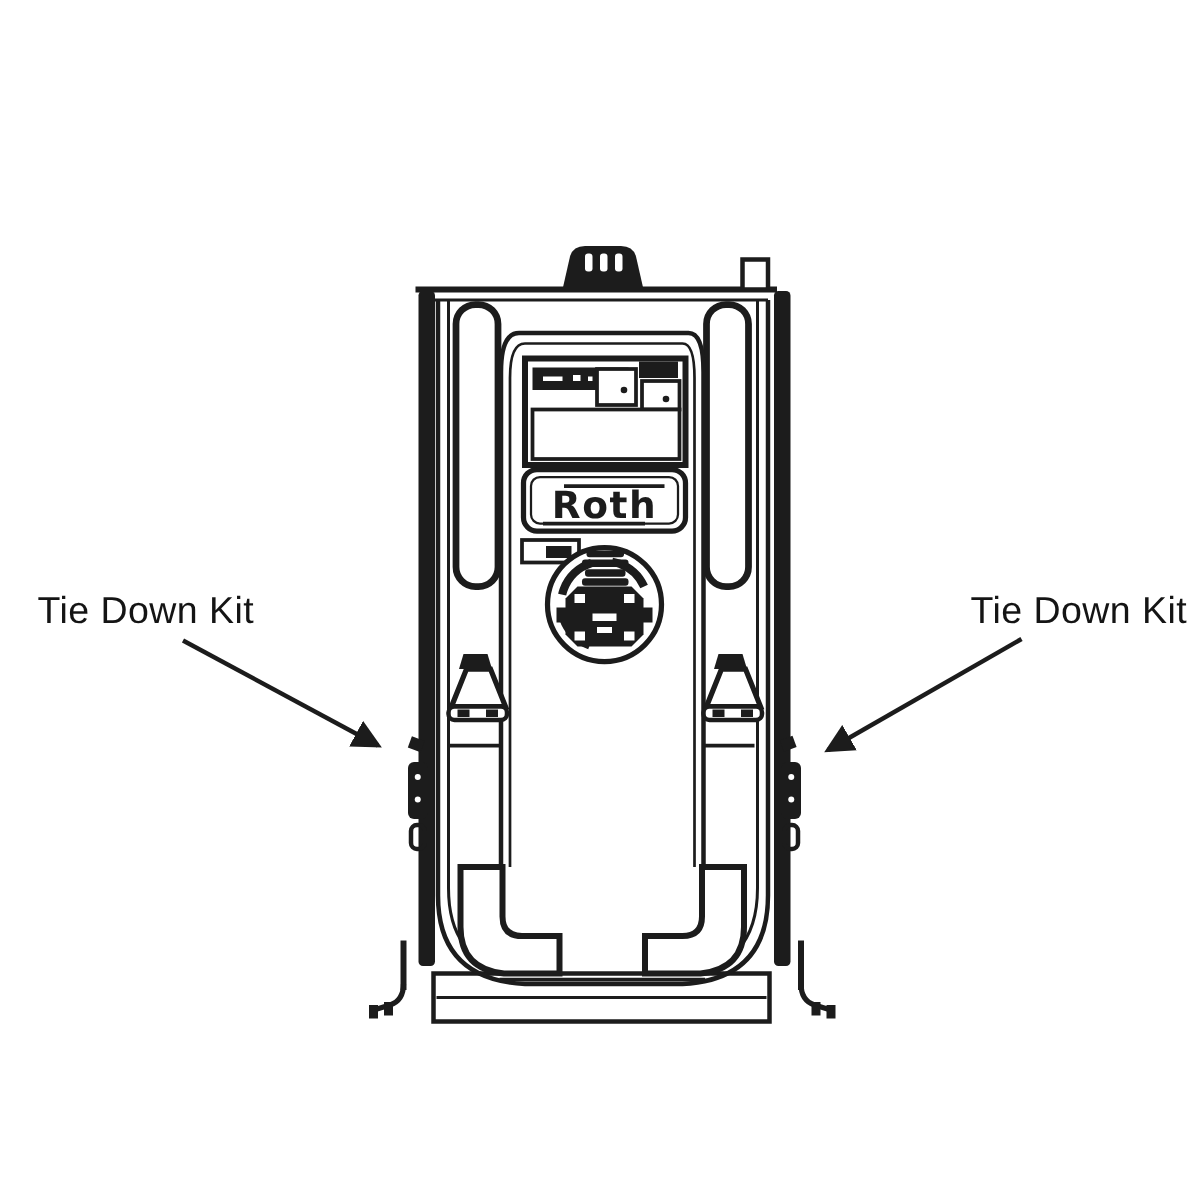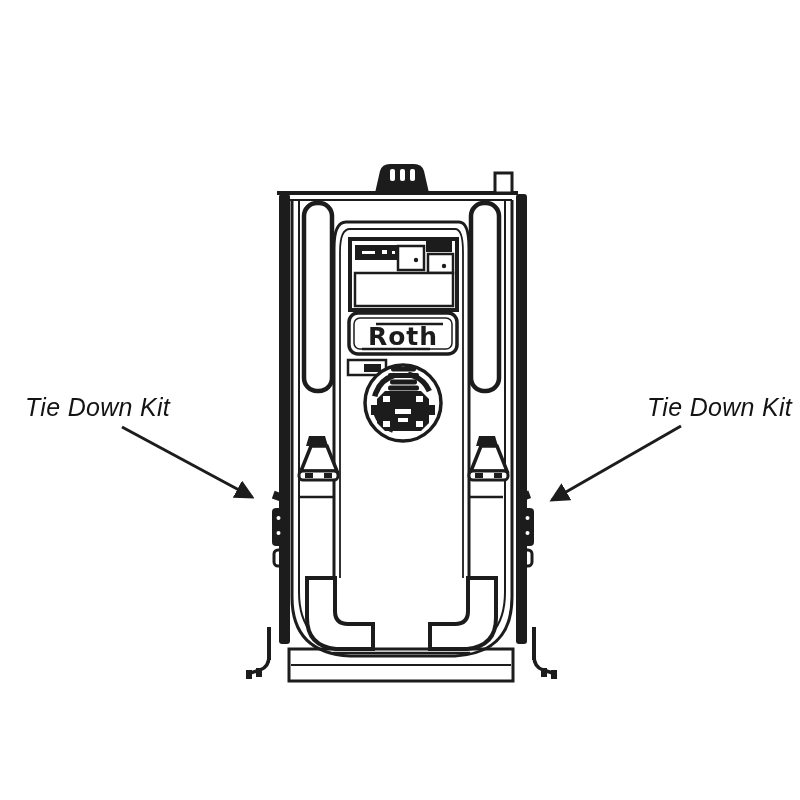--- a/index.html
+++ b/index.html
@@ -9,21 +9,20 @@
     background: #ffffff;
     font-family: "Liberation Sans", sans-serif;
     overflow: hidden;
   }
   .callout {
     position: absolute;
     font-size: 25px;
     color: #141414;
     letter-spacing: 0.3px;
     white-space: nowrap;
-    font-style: italic;
   }
   .callout-left  { left: 25px;  top: 393px; }
   .callout-right { left: 647px; top: 393px; }
   svg.drawing { position: absolute; left: 0; top: 0; }
   .logo-text {
     font-family: "DejaVu Sans", sans-serif;
     font-weight: bold;
     font-size: 25px;
     letter-spacing: 1px;
   }

